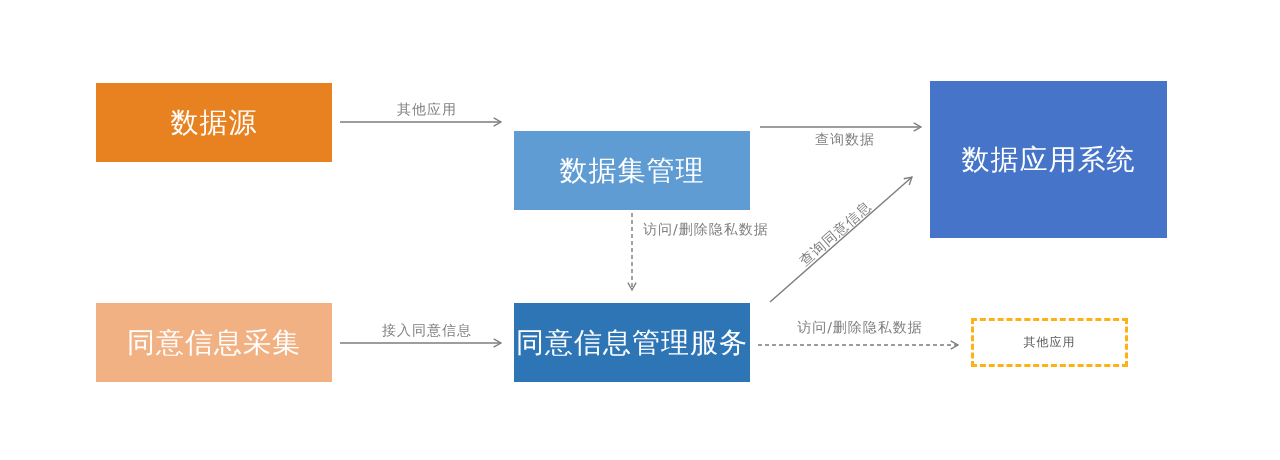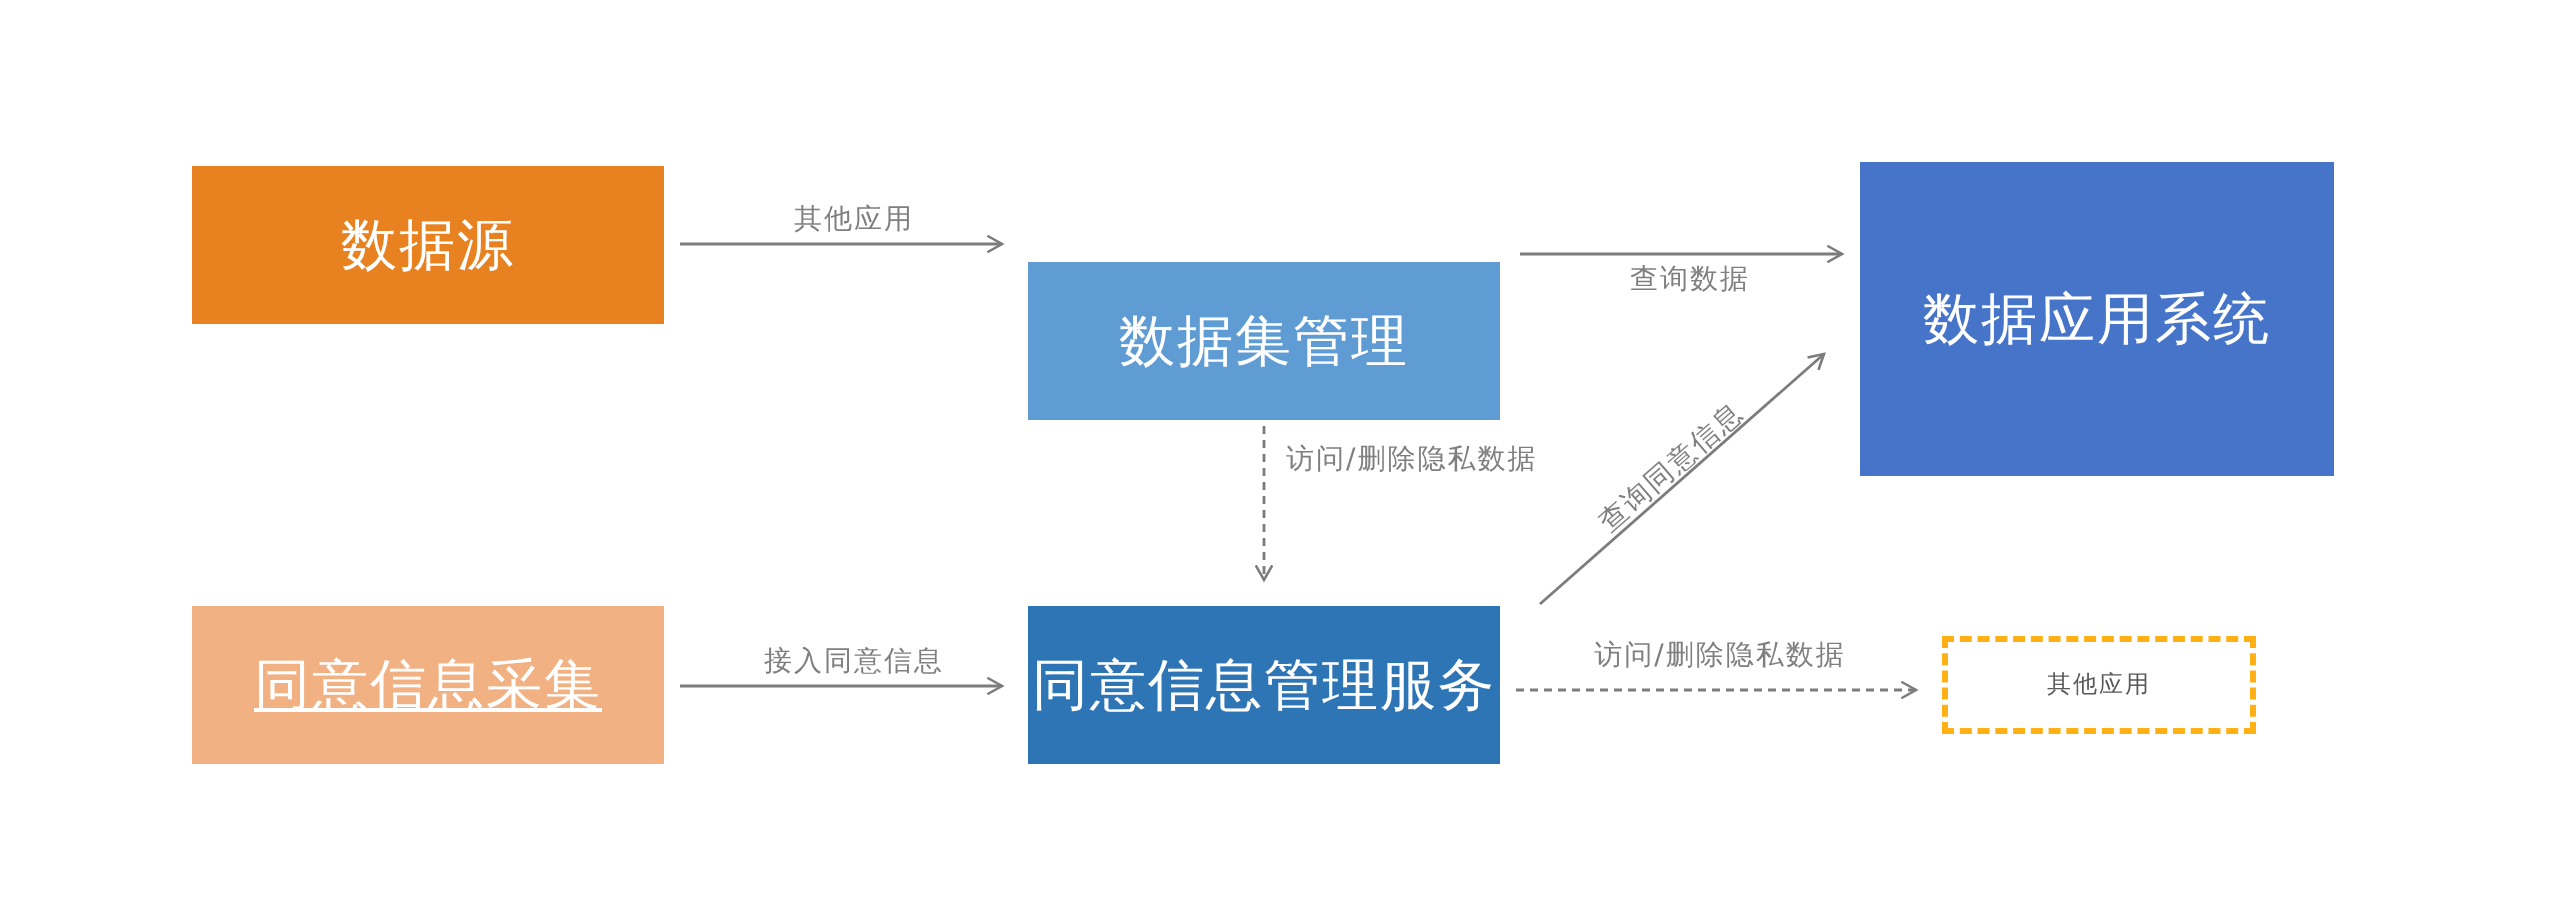--- a/index.html
+++ b/index.html
@@ -86,21 +86,21 @@
       <line x1="758" y1="345" x2="958" y2="345" stroke-dasharray="4 3" marker-end="url(#arrowhead)"></line>
     </g>
   </svg>
 
   <div class="node" id="node-data-source" style="background-color: rgb(232, 129, 31); color: rgb(255, 255, 255);">数据源</div>
 
   <div class="node" id="node-dataset-management" style="background-color: rgb(94, 156, 211); color: rgb(255, 255, 255);">数据集管理</div>
 
   <div class="node" id="node-data-app-system" style="background-color: rgb(70, 116, 201); color: rgb(255, 255, 255);">数据应用系统</div>
 
-  <div class="node" id="node-consent-collection" style="background-color: rgb(241, 177, 131); color: rgb(255, 255, 255); text-decoration: underline;">同意信息采集</div>
+  <div class="node" id="node-consent-collection" style="background-color: rgb(241, 177, 131); color: rgb(255, 255, 255);">同意信息采集</div>
 
   <div class="node" id="node-consent-mgmt-service" style="background-color: rgb(46, 117, 182); color: rgb(255, 255, 255); font-family: Liberation Serif, serif;">同意信息管理服务</div>
 
   <div class="node node-small" id="node-other-applications" style="border-color: rgb(255, 176, 21); color: rgb(89, 89, 89);">其他应用</div>
 
   <div class="edge-label centered" id="label-access-data">其他应用</div>
 
   <div class="edge-label centered" id="label-query-data">查询数据</div>
 
   <div class="edge-label" id="label-access-delete-mid">访问/删除隐私数据</div>

